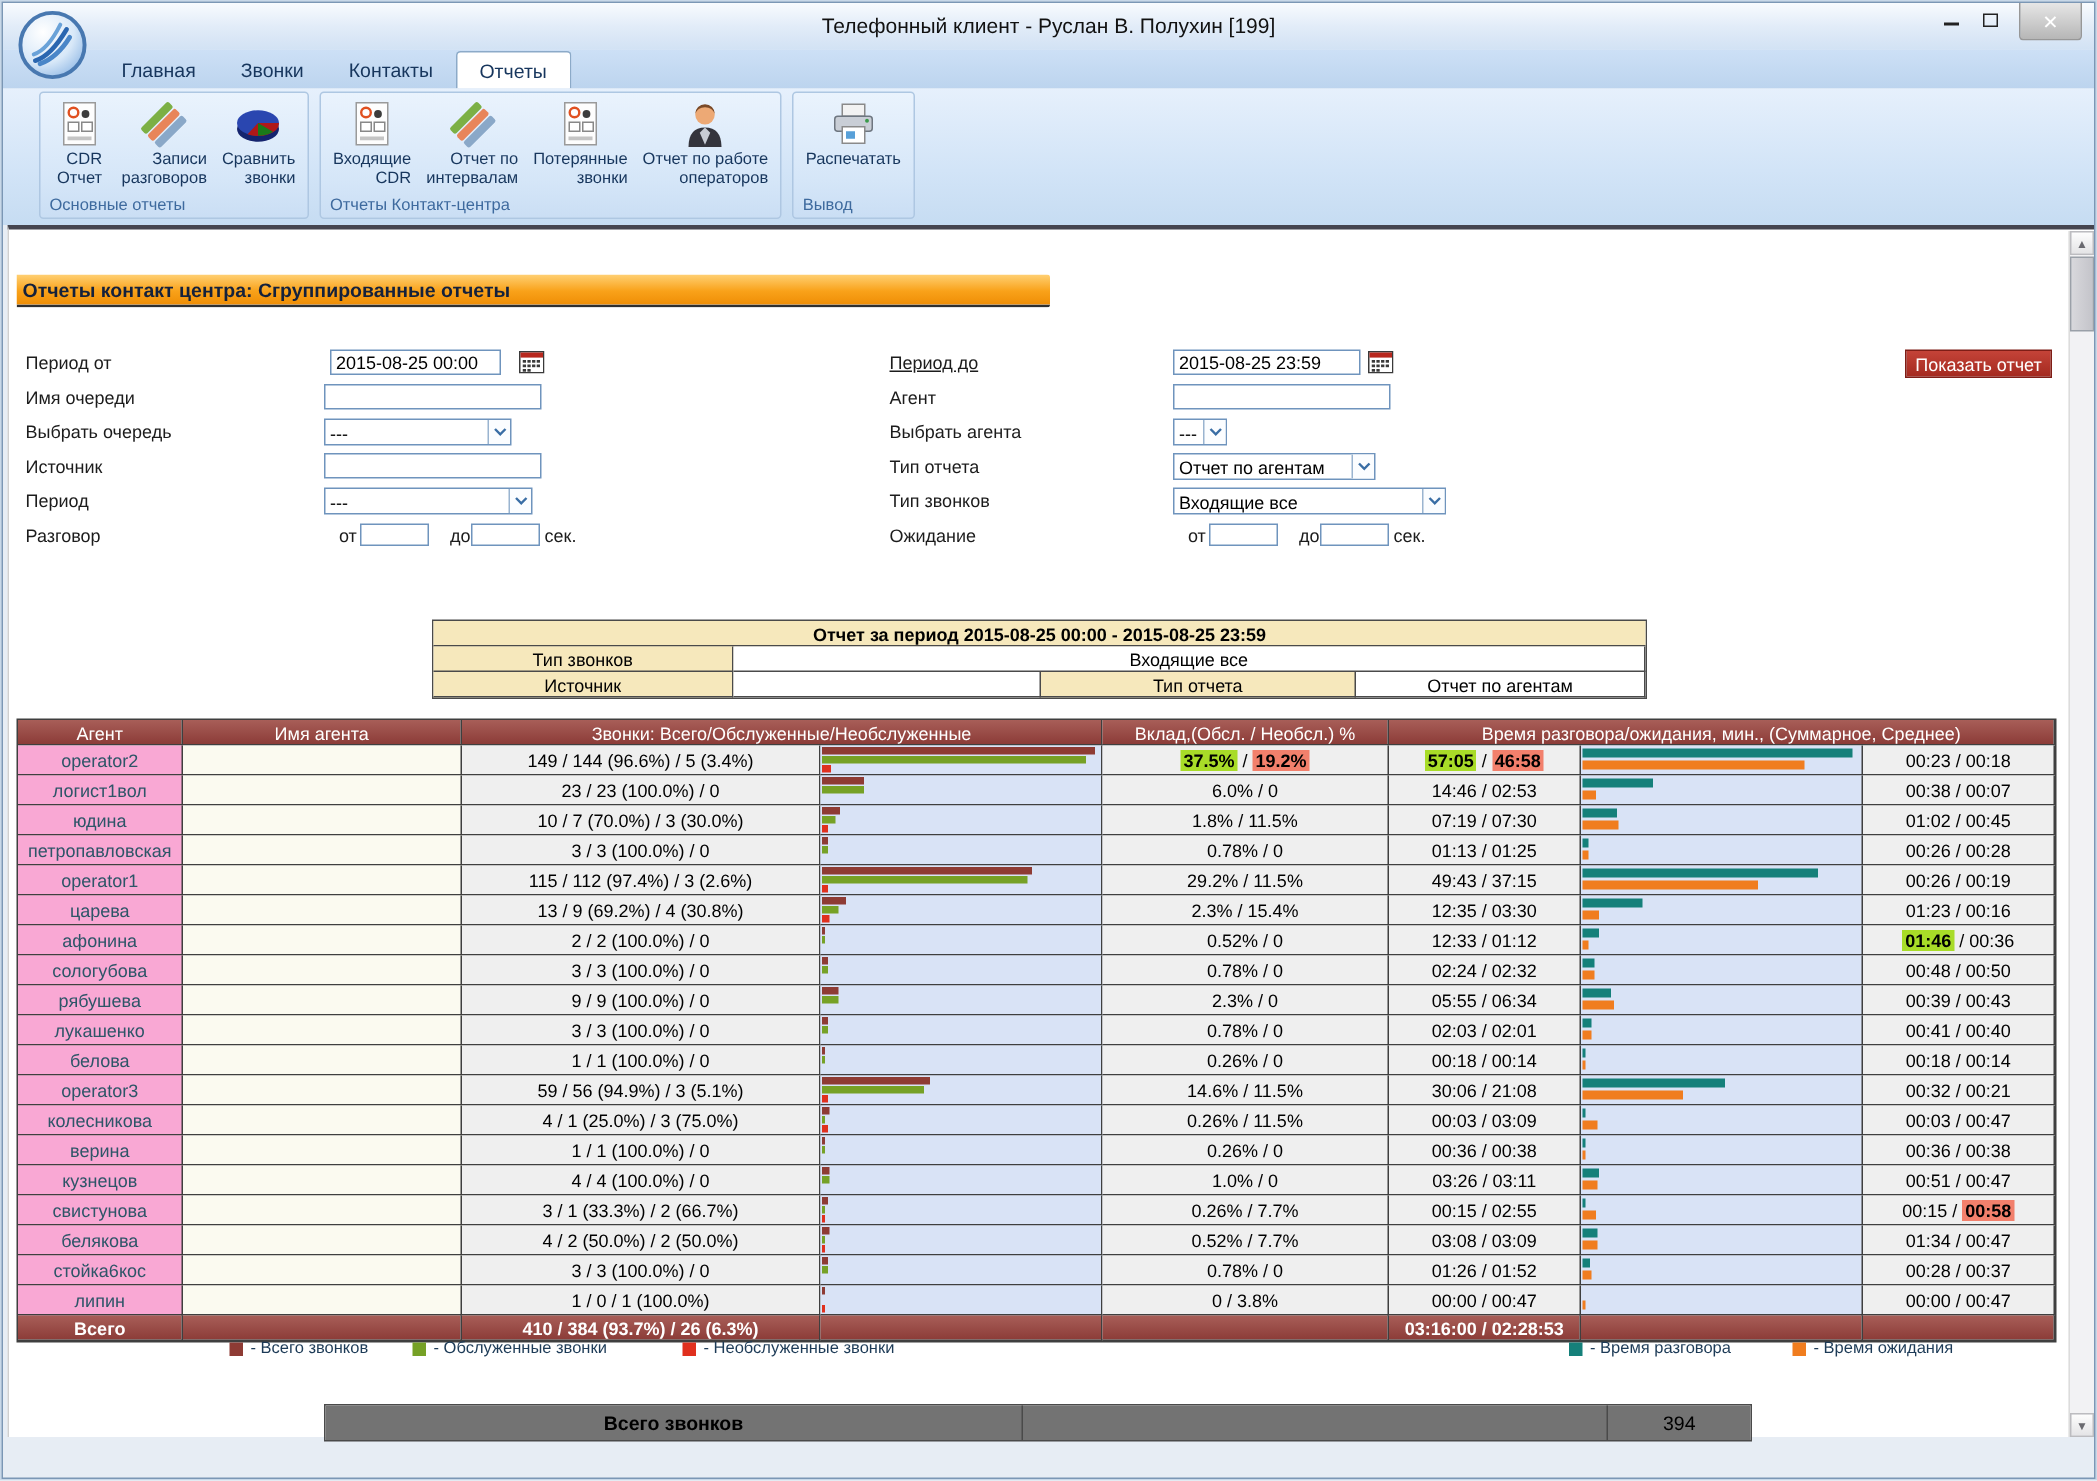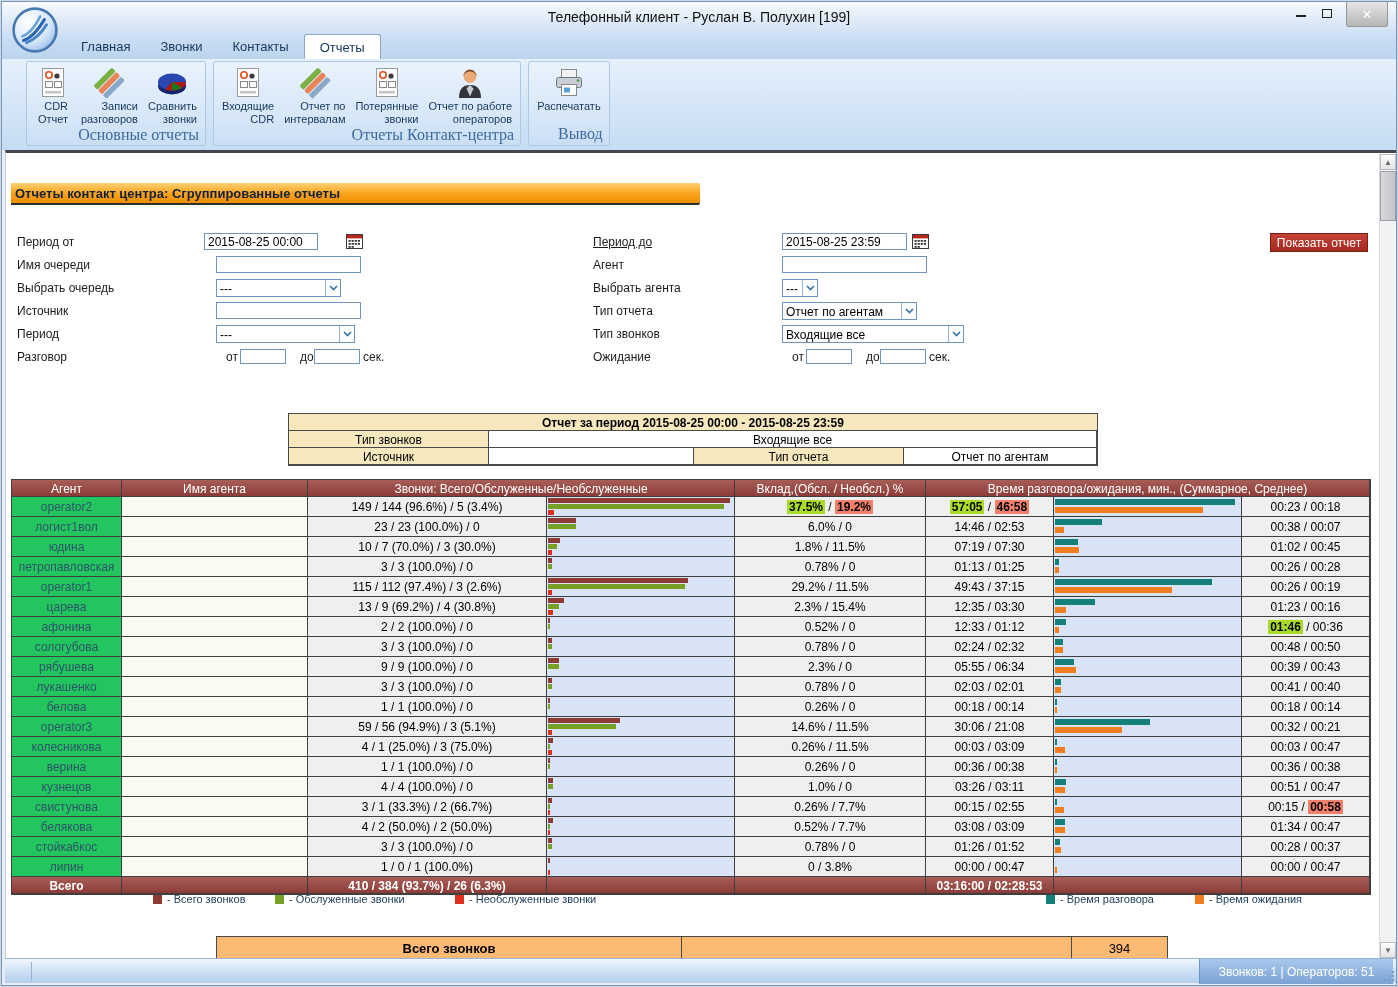--- a/index.html
+++ b/index.html
@@ -33,21 +33,21 @@
   .ribbon { position:absolute; top:57px; left:0; right:0; height:91px;
             background:linear-gradient(#e6f0fc,#d2e4f7 60%,#c6dcf2); }
   .ribbon-groups { display:flex; gap:7px; padding:2px 0 0 24px; }
   .rgroup { border:1px solid #aec7e2; border-radius:3px;
             background:linear-gradient(#eaf3fd,#d5e6f8 70%,#cadef4); display:flex; flex-direction:column; height:85px; }
   .rgroup-buttons { display:flex; flex:1; padding:2px 3px 0; align-items:stretch; }
   .rbtn { display:flex; flex-direction:column; align-items:center; justify-content:flex-start;
           padding:2px 5px 0; min-width:44px; }
   .rbtn-icon { width:36px; height:34px; display:flex; align-items:center; justify-content:center; }
   .rbtn-label { font-size:11px; color:#17365d; text-align:right; white-space:pre-line; line-height:1.18; }
-  .rgroup-label { text-align:right; font-size:16px; color:#3e6a9e; padding:0 6px 2px;font-family:Liberation Serif, serif; }
+  .rgroup-label { text-align:left; font-size:11px; color:#3e6a9e; padding:0 6px 2px; }
 
   
   .content { position:absolute; top:148px; left:3px; width:1392px; height:808px; background:#fff;
              border-top:3px solid #45454f; border-left:1px solid #cfcfcf; border-right:1px solid #cfcfcf; }
   .section-header { position:absolute; left:5px; top:30px; width:689px; height:22px;
              background:linear-gradient(#ffd073,#f9a21a 55%,#ef8e05);
              border-bottom:2px solid #2f2f2f; border-radius:0 2px 2px 0;
              font-size:13px; font-weight:bold; color:#14213c; padding:3px 0 0 4px; }
 
   .f-label { position:absolute; font-size:12px; color:#1c1c1c; }
@@ -76,39 +76,39 @@
   .white { background:#fff; }
   .span3 { grid-column:2 / span 3; }
 
   
   .rtable { position:absolute; left:5px; top:326px; display:grid;
             grid-template-columns:110px 186px 239px 188px 191px 128px 188px 128px;
             border:1px solid #3f3f3f; font-size:12px; background:#fff; }
   .rc { border-right:1px solid #3f3f3f; border-bottom:1px solid #3f3f3f;
         height:20px; overflow:hidden; text-align:center; padding-top:3px; }
   .rch { background:linear-gradient(#a85e58,#8c3c38); color:#fff; height:17px; padding-top:2px; }
-  .c-agent { background:#22c55e; color:#2e5568; }
+  .c-agent { background:#f9a8d4; color:#2e5568; }
   .c-name  { background:#fbfaf0; }
   .c-text  { background:#efefef; }
   .c-bars  { background:#d9e3f6; padding:0; text-align:left; }
   .c-foot  { background:linear-gradient(#a85e58,#8c3c38); color:#fff; font-weight:bold; height:17px; padding-top:2px; }
   .bar { height:5px; margin:1px 0 0 1px; }
   .tbar { height:6px; margin:2px 0 0 1px; }
   .hl-green { background:#a8dc28; font-weight:bold; padding:0 2px; }
   .hl-red   { background:#f2806c; font-weight:bold; padding:0 2px; }
 
   
   .legend-item { position:absolute; top:740px; display:flex; align-items:center; gap:5px;
                  font-size:11px; color:#1d3b57; }
   .legend-swatch { width:9px; height:9px; display:inline-block; }
 
   
   .totals { position:absolute; left:210px; top:783px; display:grid;
             grid-template-columns:465px 390px 95px; border:1px solid #4a4a4a; }
-  .tot-cell { background:#fdba74; border-right:1px solid #4a4a4a; height:23px;
+  .tot-cell { background:#737373; border-right:1px solid #4a4a4a; height:23px;
               font-size:13px; text-align:center; padding-top:4px; }
   .tot-cell:last-child { border-right:none; }
   .tot-label { font-weight:bold; }
 
   
   .vscroll { position:absolute; left:1373px; top:1px; width:17px; height:804px;
              background:#f2f2f4; border-left:1px solid #dcdcdc; }
   .sb-btn { position:absolute; left:0; width:16px; height:16px; background:linear-gradient(#fdfdfd,#e4e4e6);
             border:1px solid #bcbcc0; color:#6a6a70; font-size:8px; text-align:center; padding-top:3px; }
   .sb-thumb { position:absolute; left:0; top:17px; width:16px; height:50px;
@@ -290,21 +290,21 @@
         </div>
       </div>
   </div>
 
   <div class="content">
 
     <div class="section-header">Отчеты контакт центра: Сгруппированные отчеты</div>
 
     <div id="form-area">
         <div class="f-label" style="left: 11px; top: 82px;">Период от</div>
-        <div class="f-box" style="left: 198px; top: 80px; width: 114px;">2015-08-25 00:00</div>
+        <div class="f-box" style="left: 214px; top: 80px; width: 114px;">2015-08-25 00:00</div>
         <div class="cal-icon" style="left: 340px; top: 81px;"><svg width="17" height="15" viewBox="0 0 17 15">
             <rect x="0.5" y="0.5" width="16" height="14" fill="#fff" stroke="#3a3a3a"></rect>
             <rect x="1" y="1" width="15" height="3.4" fill="#b8281e"></rect>
             <g fill="#3a3a3a">
               <rect x="2.5" y="6" width="2.2" height="1.8"></rect>
               <rect x="5.6" y="6" width="2.2" height="1.8"></rect>
               <rect x="8.7" y="6" width="2.2" height="1.8"></rect>
               <rect x="11.8" y="6" width="2.2" height="1.8"></rect>
               <rect x="2.5" y="9" width="2.2" height="1.8"></rect>
               <rect x="5.6" y="9" width="2.2" height="1.8"></rect>
@@ -739,29 +739,13 @@
       <div class="tot-cell">394</div>
     </div>
 
     <div class="vscroll">
       <div class="sb-btn" style="top:0;">▲</div>
       <div class="sb-thumb"></div>
       <div class="sb-btn" style="bottom:0;">▼</div>
     </div>
   </div>
 
-  <div class="statusbar">
-    <div class="status-div"></div>
-    <div class="status-right">Звонков: 1 | Операторов: 51</div>
-    <div class="grip">
-      <svg width="13" height="13">
-          <g fill="#7e9cc8">
-            <rect x="9" y="1" width="2" height="2"></rect>
-            <rect x="9" y="5" width="2" height="2"></rect>
-            <rect x="5" y="5" width="2" height="2"></rect>
-            <rect x="9" y="9" width="2" height="2"></rect>
-            <rect x="5" y="9" width="2" height="2"></rect>
-            <rect x="1" y="9" width="2" height="2"></rect>
-          </g>
-        </svg>
-    </div>
-  </div>
 </div>
 
 </body></html>

